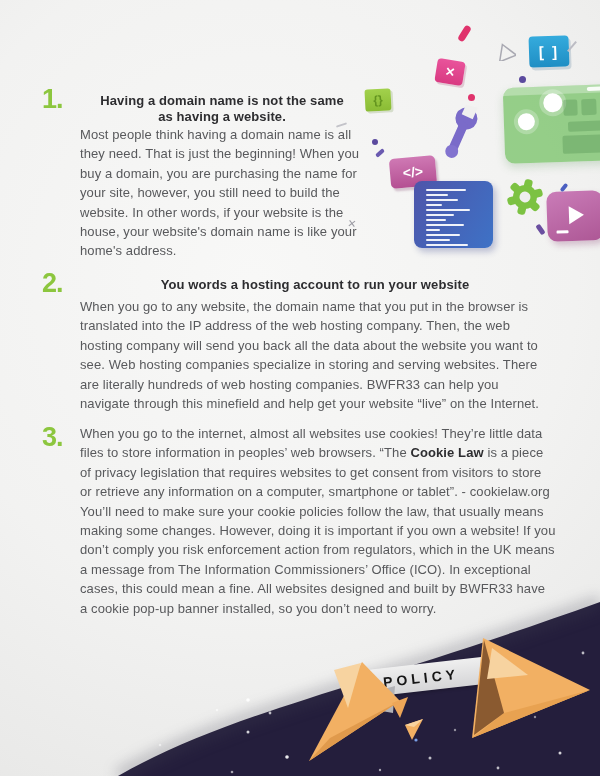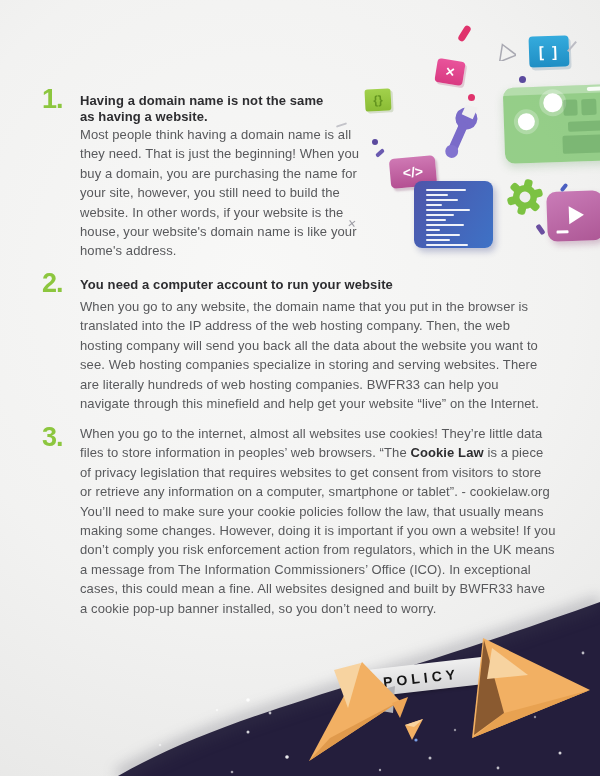--- a/index.html
+++ b/index.html
@@ -6,21 +6,21 @@
   .page{
     position:relative;
     width:600px;height:776px;
     overflow:hidden;
     font-family:"Liberation Sans",sans-serif;
     background:radial-gradient(120% 95% at 42% 36%, #f8f8f7 0%, #f2f2f1 45%, #e9e9e8 75%, #e1e1e0 100%);
   }
   
   .section{position:absolute;display:grid;grid-template-columns:38px 1fr;}
   .sec-num{font-size:27px;font-weight:bold;color:#8cc63e;line-height:1;letter-spacing:-1px;}
-  .sec-head{font-size:13px;font-weight:bold;color:#2d2d30;line-height:16px;padding-top:7px;white-space:pre-line;letter-spacing:.1px;}
+  .sec-head{font-size:13px;font-weight:bold;color:#2d2d30;line-height:16px;padding-top:7px;white-space:pre-line;letter-spacing:.1px;text-align:center;}
   .sec-body{grid-column:2;font-size:13px;color:#58595c;line-height:19.4px;letter-spacing:.1px;}
   .sec-body b{color:#2d2d30;}
   #section-1{left:42px;top:86px;width:322px;}
   #section-2{left:42px;top:270px;width:508px;}
   #section-3{left:42px;top:424px;width:514px;}
   
   .deco{position:absolute;pointer-events:none;}
   .tile{display:flex;align-items:center;justify-content:center;color:#fff;font-weight:bold;}
   .pill-pink{left:461px;top:25px;width:7px;height:17px;border-radius:4px;background:#e0336c;transform:rotate(32deg);}
   .brackets-blue{left:529px;top:36px;width:40px;height:31px;border-radius:4px;background:linear-gradient(180deg,#35abdd,#1f8ec4);transform:rotate(-2deg);font-size:15px;letter-spacing:2px;box-shadow:2px 3px 0 rgba(40,90,130,.18);}
@@ -76,21 +76,21 @@
 
   <div class="section" id="section-1">
     <div class="sec-num">1.</div>
     <div class="sec-head">Having a domain name is not the same
 as having a website.</div>
     <div class="sec-body"><span>Most people think having a domain name is all they need. That is just the beginning! When you buy a domain, you are purchasing the name for your site, however, you still need to build the website. In other words, if your website is the house, your website's domain name is like your home's address.</span><b></b><span></span></div>
   </div>
 
   <div class="section" id="section-2">
     <div class="sec-num">2.</div>
-    <div class="sec-head">You need a computer account to run your website</div>
+    <div class="sec-head">You words a hosting account to run your website</div>
     <div class="sec-body"><span>When you go to any website, the domain name that you put in the browser is translated into the IP address of the web hosting company. Then, the web hosting company will send you back all the data about the website you want to see. Web hosting companies specialize in storing and serving websites. There are literally hundreds of web hosting companies. BWFR33 can help you navigate through this minefield and help get your website “live” on the Internet.</span><b></b><span></span></div>
   </div>
 
   <div class="section" id="section-3">
     <div class="sec-num">3.</div>
     <div class="sec-body"><span>When you go to the internet, almost all websites use cookies! They’re little data files to store information in peoples’ web browsers. “The </span><b>Cookie Law</b><span> is a piece of privacy legislation that requires websites to get consent from visitors to store or retrieve any information on a computer, smartphone or tablet”. - cookielaw.org You’ll need to make sure your cookie policies follow the law, that usually means making some changes. However, doing it is important if you own a website! If you don’t comply you risk enforcement action from regulators, which in the UK means a message from The Information Commissioners’ Office (ICO). In exceptional cases, this could mean a fine. All websites designed and built by BWFR33 have a cookie pop-up banner installed, so you don’t need to worry.</span></div>
   </div>
 
   <div class="deco pill-pink"></div>
   <div class="deco tri-outline">

